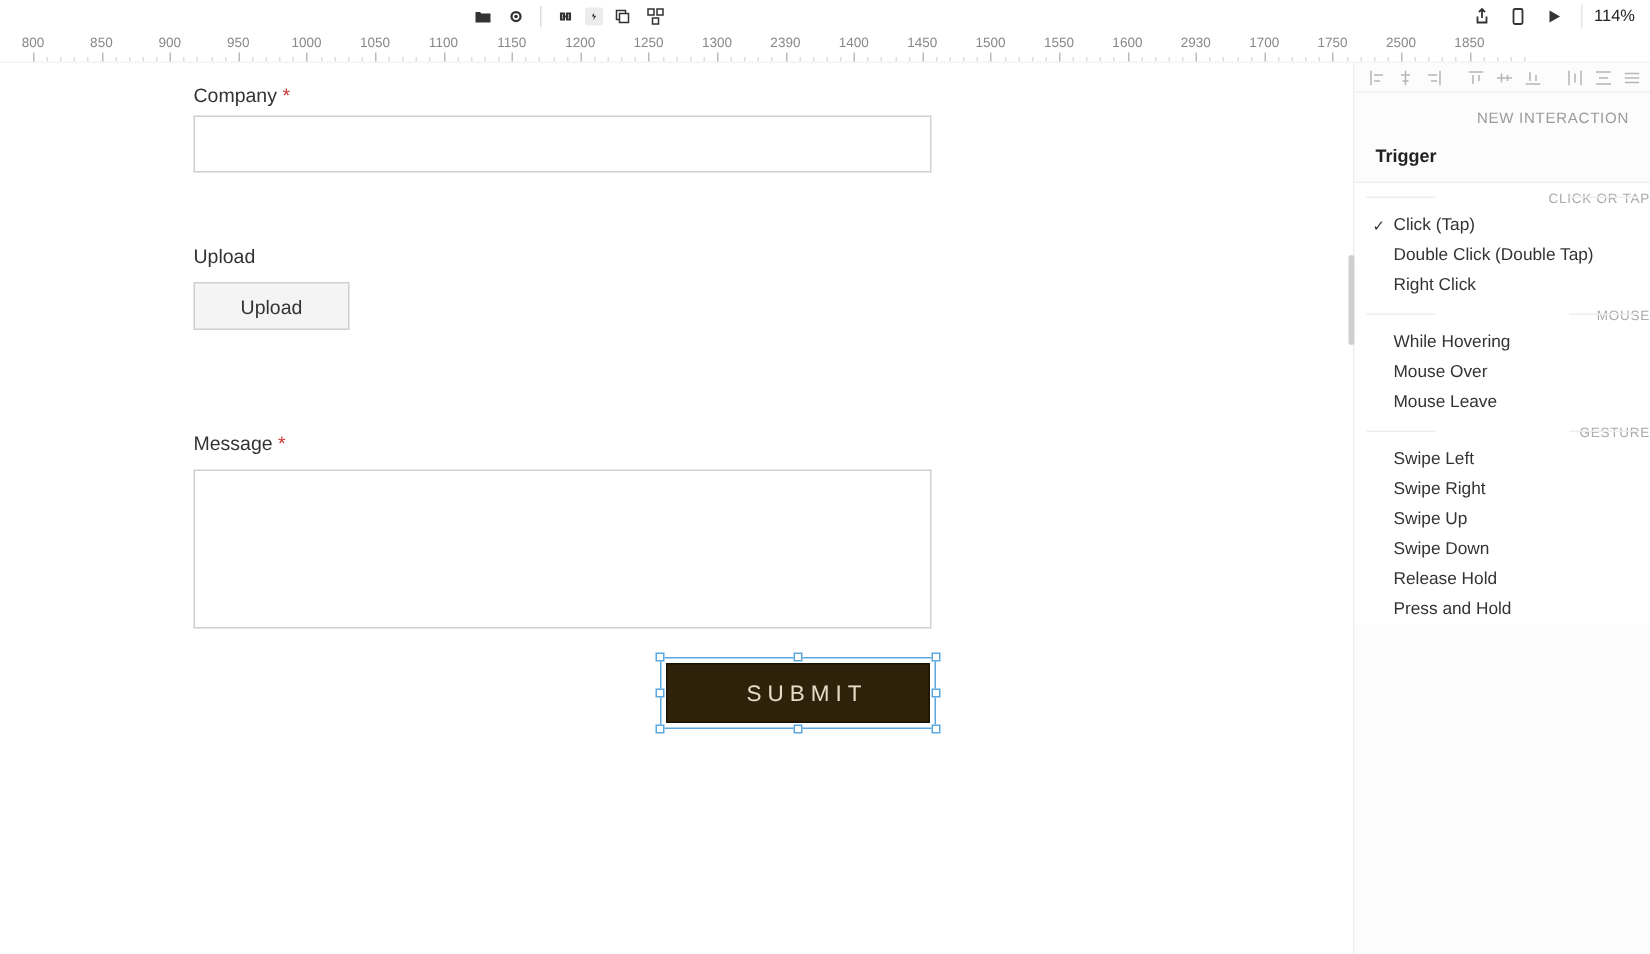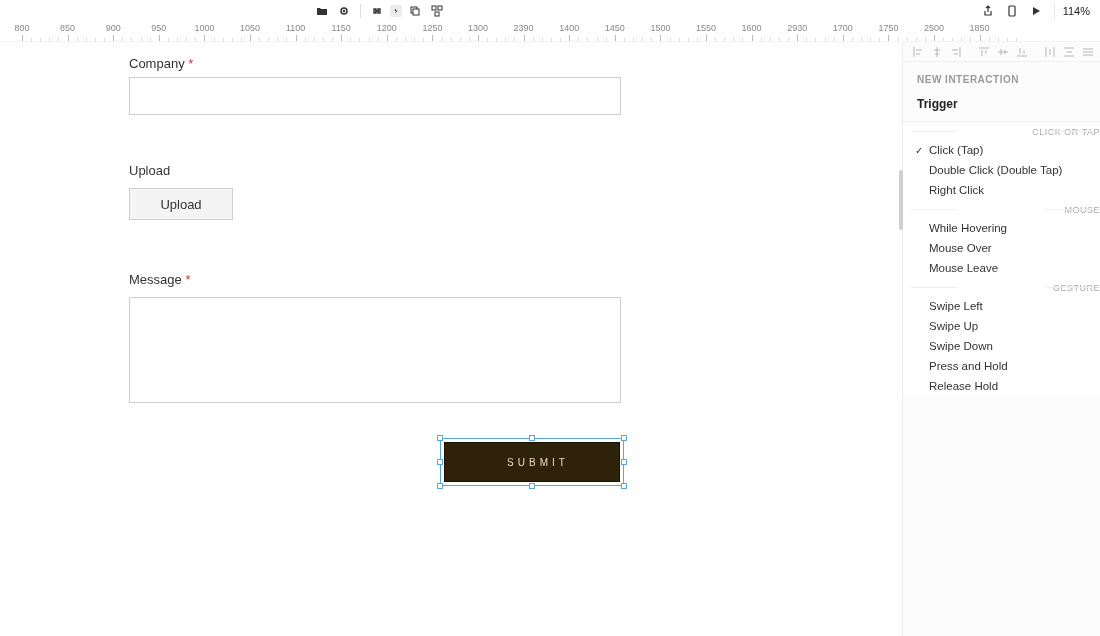--- a/index.html
+++ b/index.html
@@ -30,39 +30,39 @@
   .field-label { font-size:13px; color:#333; margin-bottom:6px; }
   .req { color:#cc3730; }
   .text-input { width:100%; height:38px; border:1px solid #cfcfcf; background:#fff; }
   .upload-btn { width:104px; height:32px; border:1px solid #cfcfcf; background:#f4f4f4; font-size:13px; color:#333; display:flex; align-items:center; justify-content:center; cursor:pointer; }
   .textarea { width:100%; height:106px; border:1px solid #cfcfcf; background:#fff; }
 
   .block-label-company { margin-top:0; }
   .block-input-company { margin-top:0; }
   .block-label-upload { margin-top:48px; }
   .block-upload-btn { margin-top:10px; }
-  .block-label-message { margin-top:52px; }
+  .block-label-message { margin-top:68px; }
   .block-textarea { margin-top:10px; }
 
   .submit-wrap { position:absolute; left:440px; top:396px; width:184px; height:48px; }
   .sel-outline { position:absolute; left:0; top:0; right:0; bottom:0; border:1px solid #5aa7e0; pointer-events:none; }
   .sel-handle { position:absolute; width:6px; height:6px; background:#fff; border:1px solid #5aa7e0; }
   .h-tl{left:-3px;top:-3px;} .h-tr{right:-3px;top:-3px;} .h-bl{left:-3px;bottom:-3px;} .h-br{right:-3px;bottom:-3px;}
   .h-tm{left:50%;top:-3px;transform:translateX(-50%);}
   .h-bm{left:50%;bottom:-3px;transform:translateX(-50%);}
   .h-ml{left:-3px;top:50%;transform:translateY(-50%);}
   .h-mr{right:-3px;top:50%;transform:translateY(-50%);}
-  .submit-btn { position:absolute; left:4px; top:4px; right:4px; bottom:4px; background:#2e230a; border:1px solid #1a1200; color:#e4dcc7; font-size:10px; letter-spacing:4px; display:flex; align-items:center; justify-content:center; cursor:pointer; font-weight:500;padding-left:12px; }
+  .submit-btn { position:absolute; left:4px; top:4px; right:4px; bottom:4px; background:#2e230a; border:1px solid #1a1200; color:#e4dcc7; font-size:15px; letter-spacing:4px; display:flex; align-items:center; justify-content:center; cursor:pointer; font-weight:500;padding-left:12px; }
 
   
   .rp { position:absolute; right:0; top:42px; bottom:0; width:198px; background:#fcfcfc; border-left:1px solid #eee; }
   .rp-scrollthumb { position:absolute; left:-4px; top:128px; width:4px; height:60px; background:#cfcfcf; border-radius:2px; }
   .rp-aligntools { height:20px; border-bottom:1px solid #f0f0f0; display:flex; align-items:center; padding:0 10px; gap:9px; }
   .al-ico { width:10px; height:10px; color:#b5b5b5; }
-  .rp-section-head { font-size:10px; letter-spacing:0.5px; color:#9a9a9a; padding:12px 14px 6px; font-weight:700; }
+  .rp-section-head { font-size:10px; letter-spacing:0.5px; color:#9a9a9a; padding:12px 14px 6px; font-weight:400;text-align:right; }
   .rp-trigger { font-size:12px; color:#222; padding:6px 14px 10px; font-weight:600; border-bottom:1px solid #f0f0f0; }
 
   .dd { background:#fff;}
   .dd-grouplabel { font-size:9px; color:#aaa; text-align:right; letter-spacing:0.5px; padding:5px 0 3px; position:relative; }
   .dd-grouplabel:before, .dd-grouplabel:after { content:""; position:absolute; top:50%; width:46px; height:1px; background:#eee; }
   .dd-grouplabel:before{ left:8px; } .dd-grouplabel:after{ right:8px; }
   .dd-item { font-size:11.5px; color:#333; padding:4px 14px 4px 26px; position:relative; cursor:pointer; }
   .dd-check { position:absolute; left:12px; top:5px; font-size:10px; color:#333; }
 
   svg { display:block; }
@@ -401,18 +401,19 @@
       <div class="dd-grouplabel">CLICK OR TAP</div>
       <div class="dd-item"><span class="dd-check">✓</span><span>Click (Tap)</span></div>
       <div class="dd-item"><span>Double Click (Double Tap)</span></div>
       <div class="dd-item"><span>Right Click</span></div>
       <div class="dd-grouplabel">MOUSE</div>
       <div class="dd-item"><span>While Hovering</span></div>
       <div class="dd-item"><span>Mouse Over</span></div>
       <div class="dd-item"><span>Mouse Leave</span></div>
       <div class="dd-grouplabel">GESTURE</div>
       <div class="dd-item"><span>Swipe Left</span></div>
+      <div class="dd-item"><span>Swipe Right</span></div>
       <div class="dd-item"><span>Swipe Up</span></div>
       <div class="dd-item"><span>Swipe Down</span></div>
+      <div class="dd-item"><span>Release Hold</span></div>
       <div class="dd-item"><span>Press and Hold</span></div>
-      <div class="dd-item"><span>Release Hold</span></div>
     </div>
 </div>
 
 </body></html>

